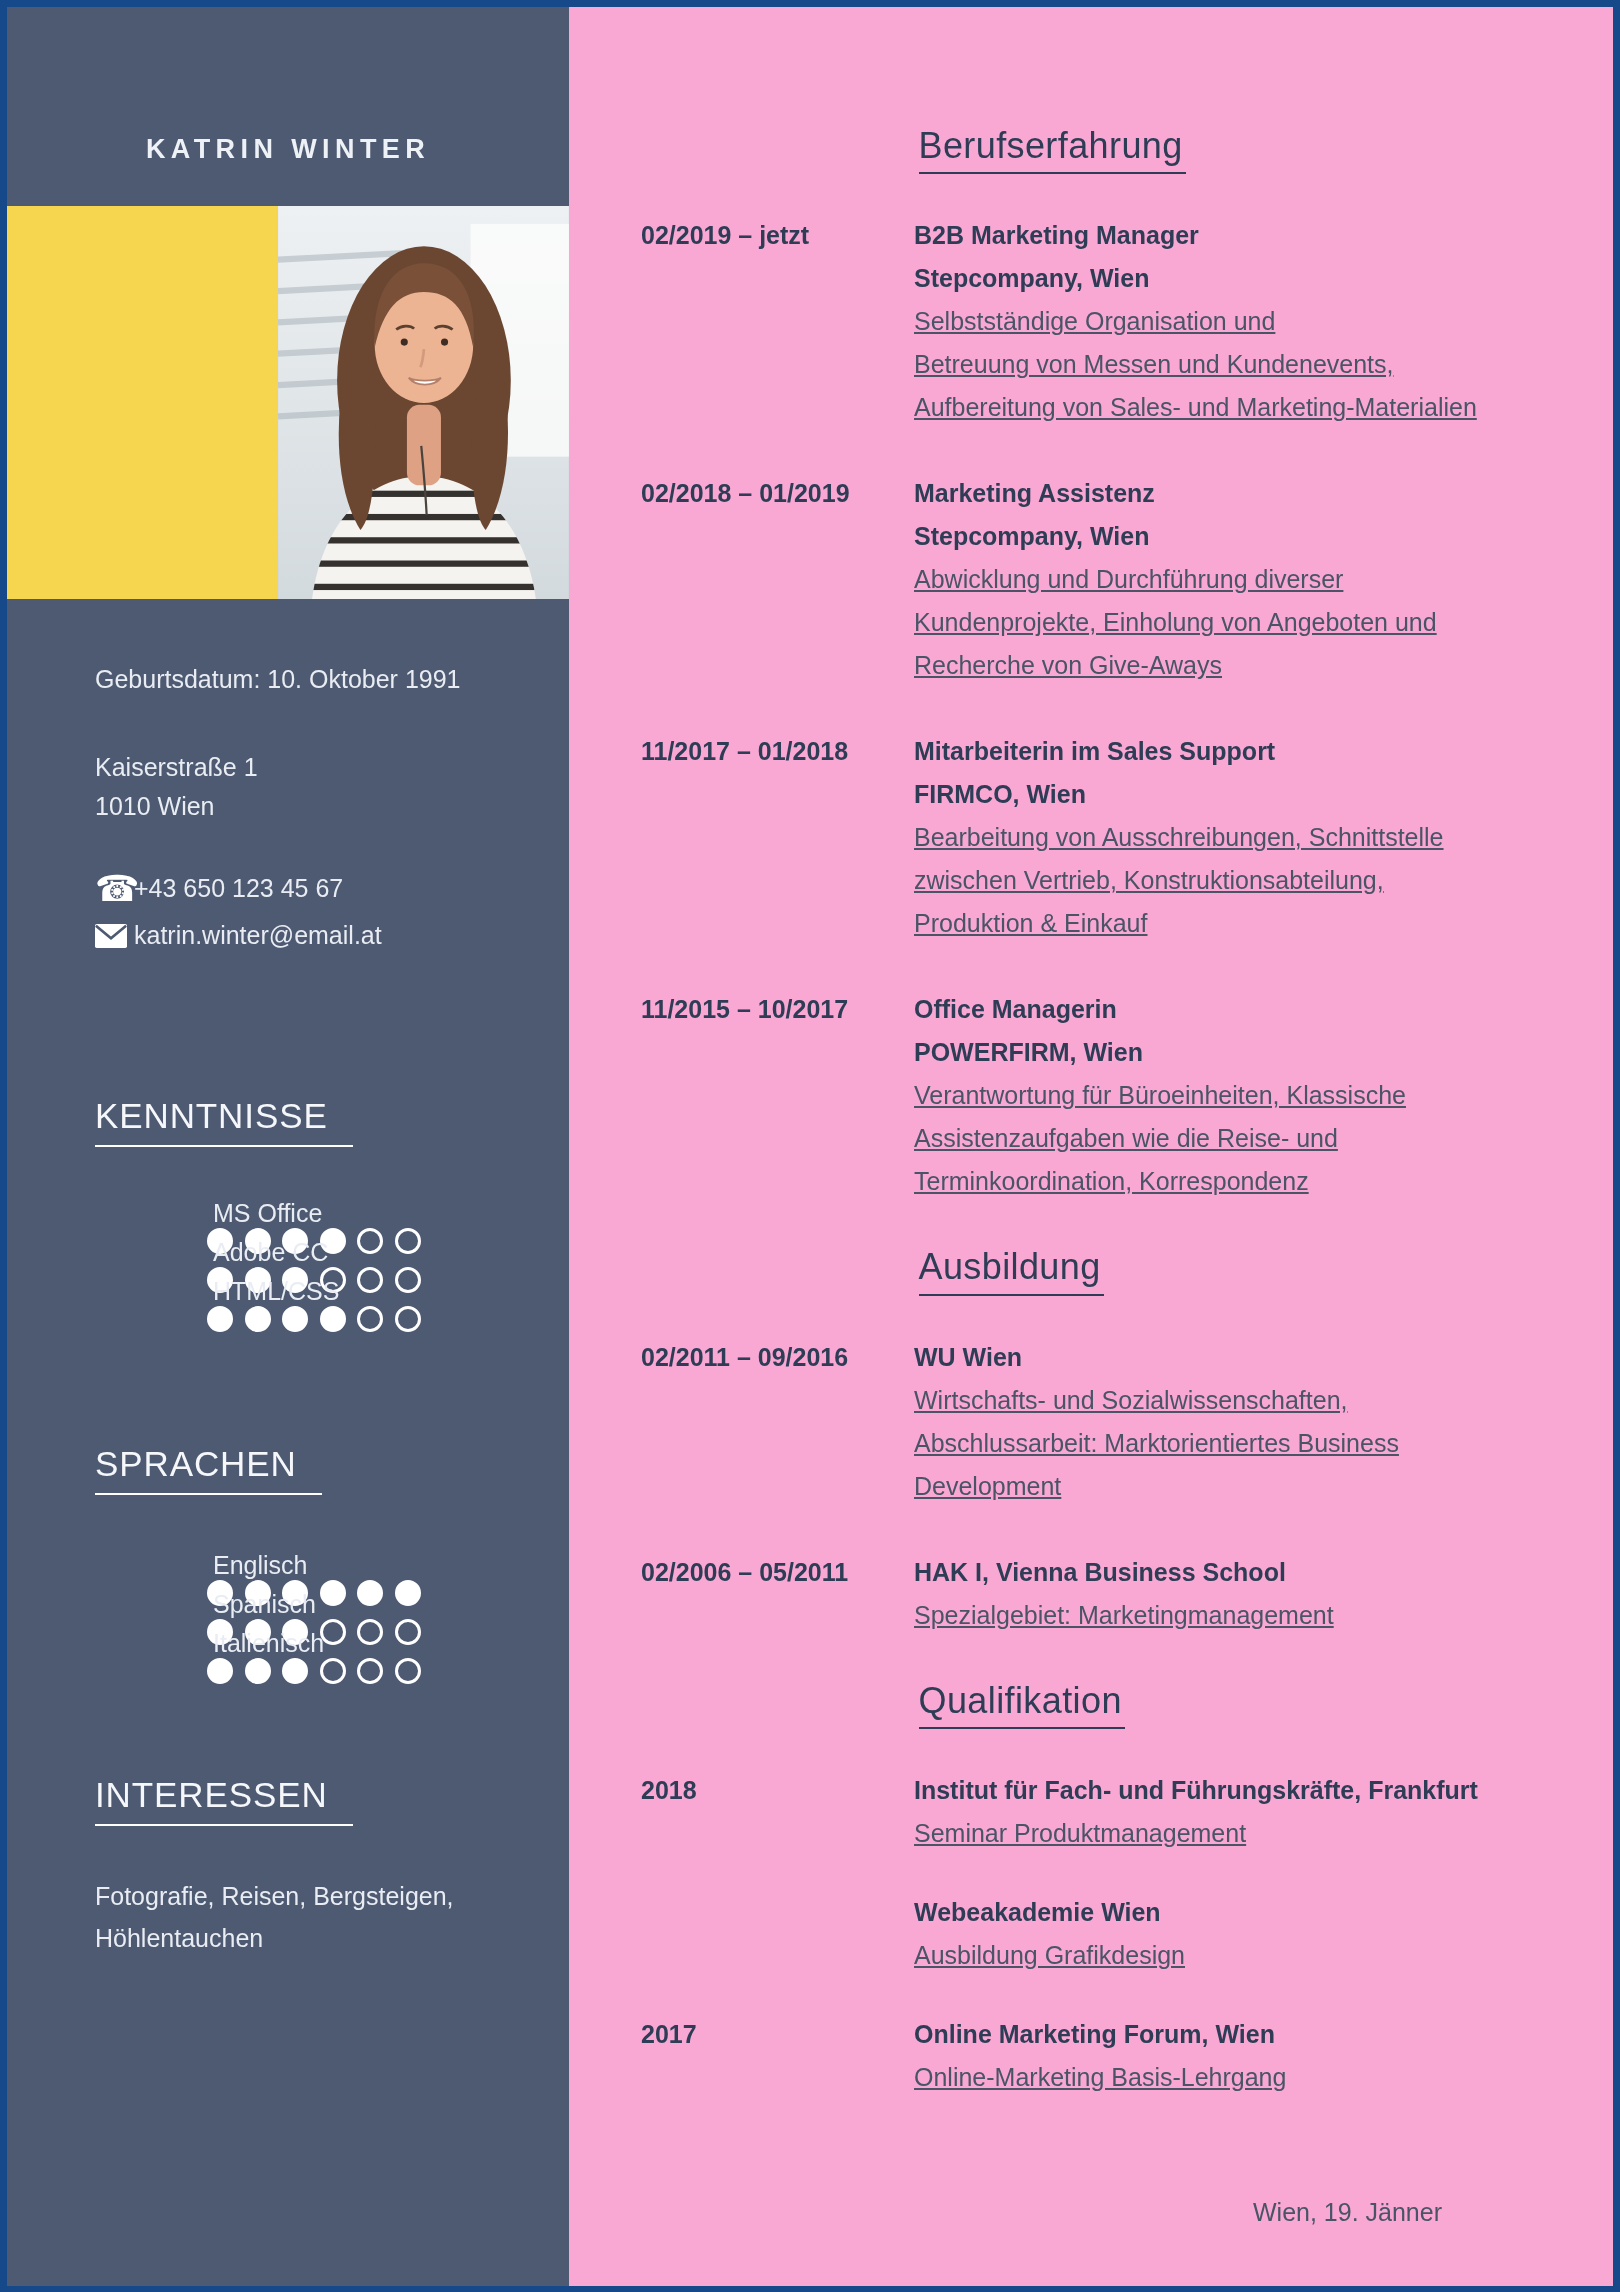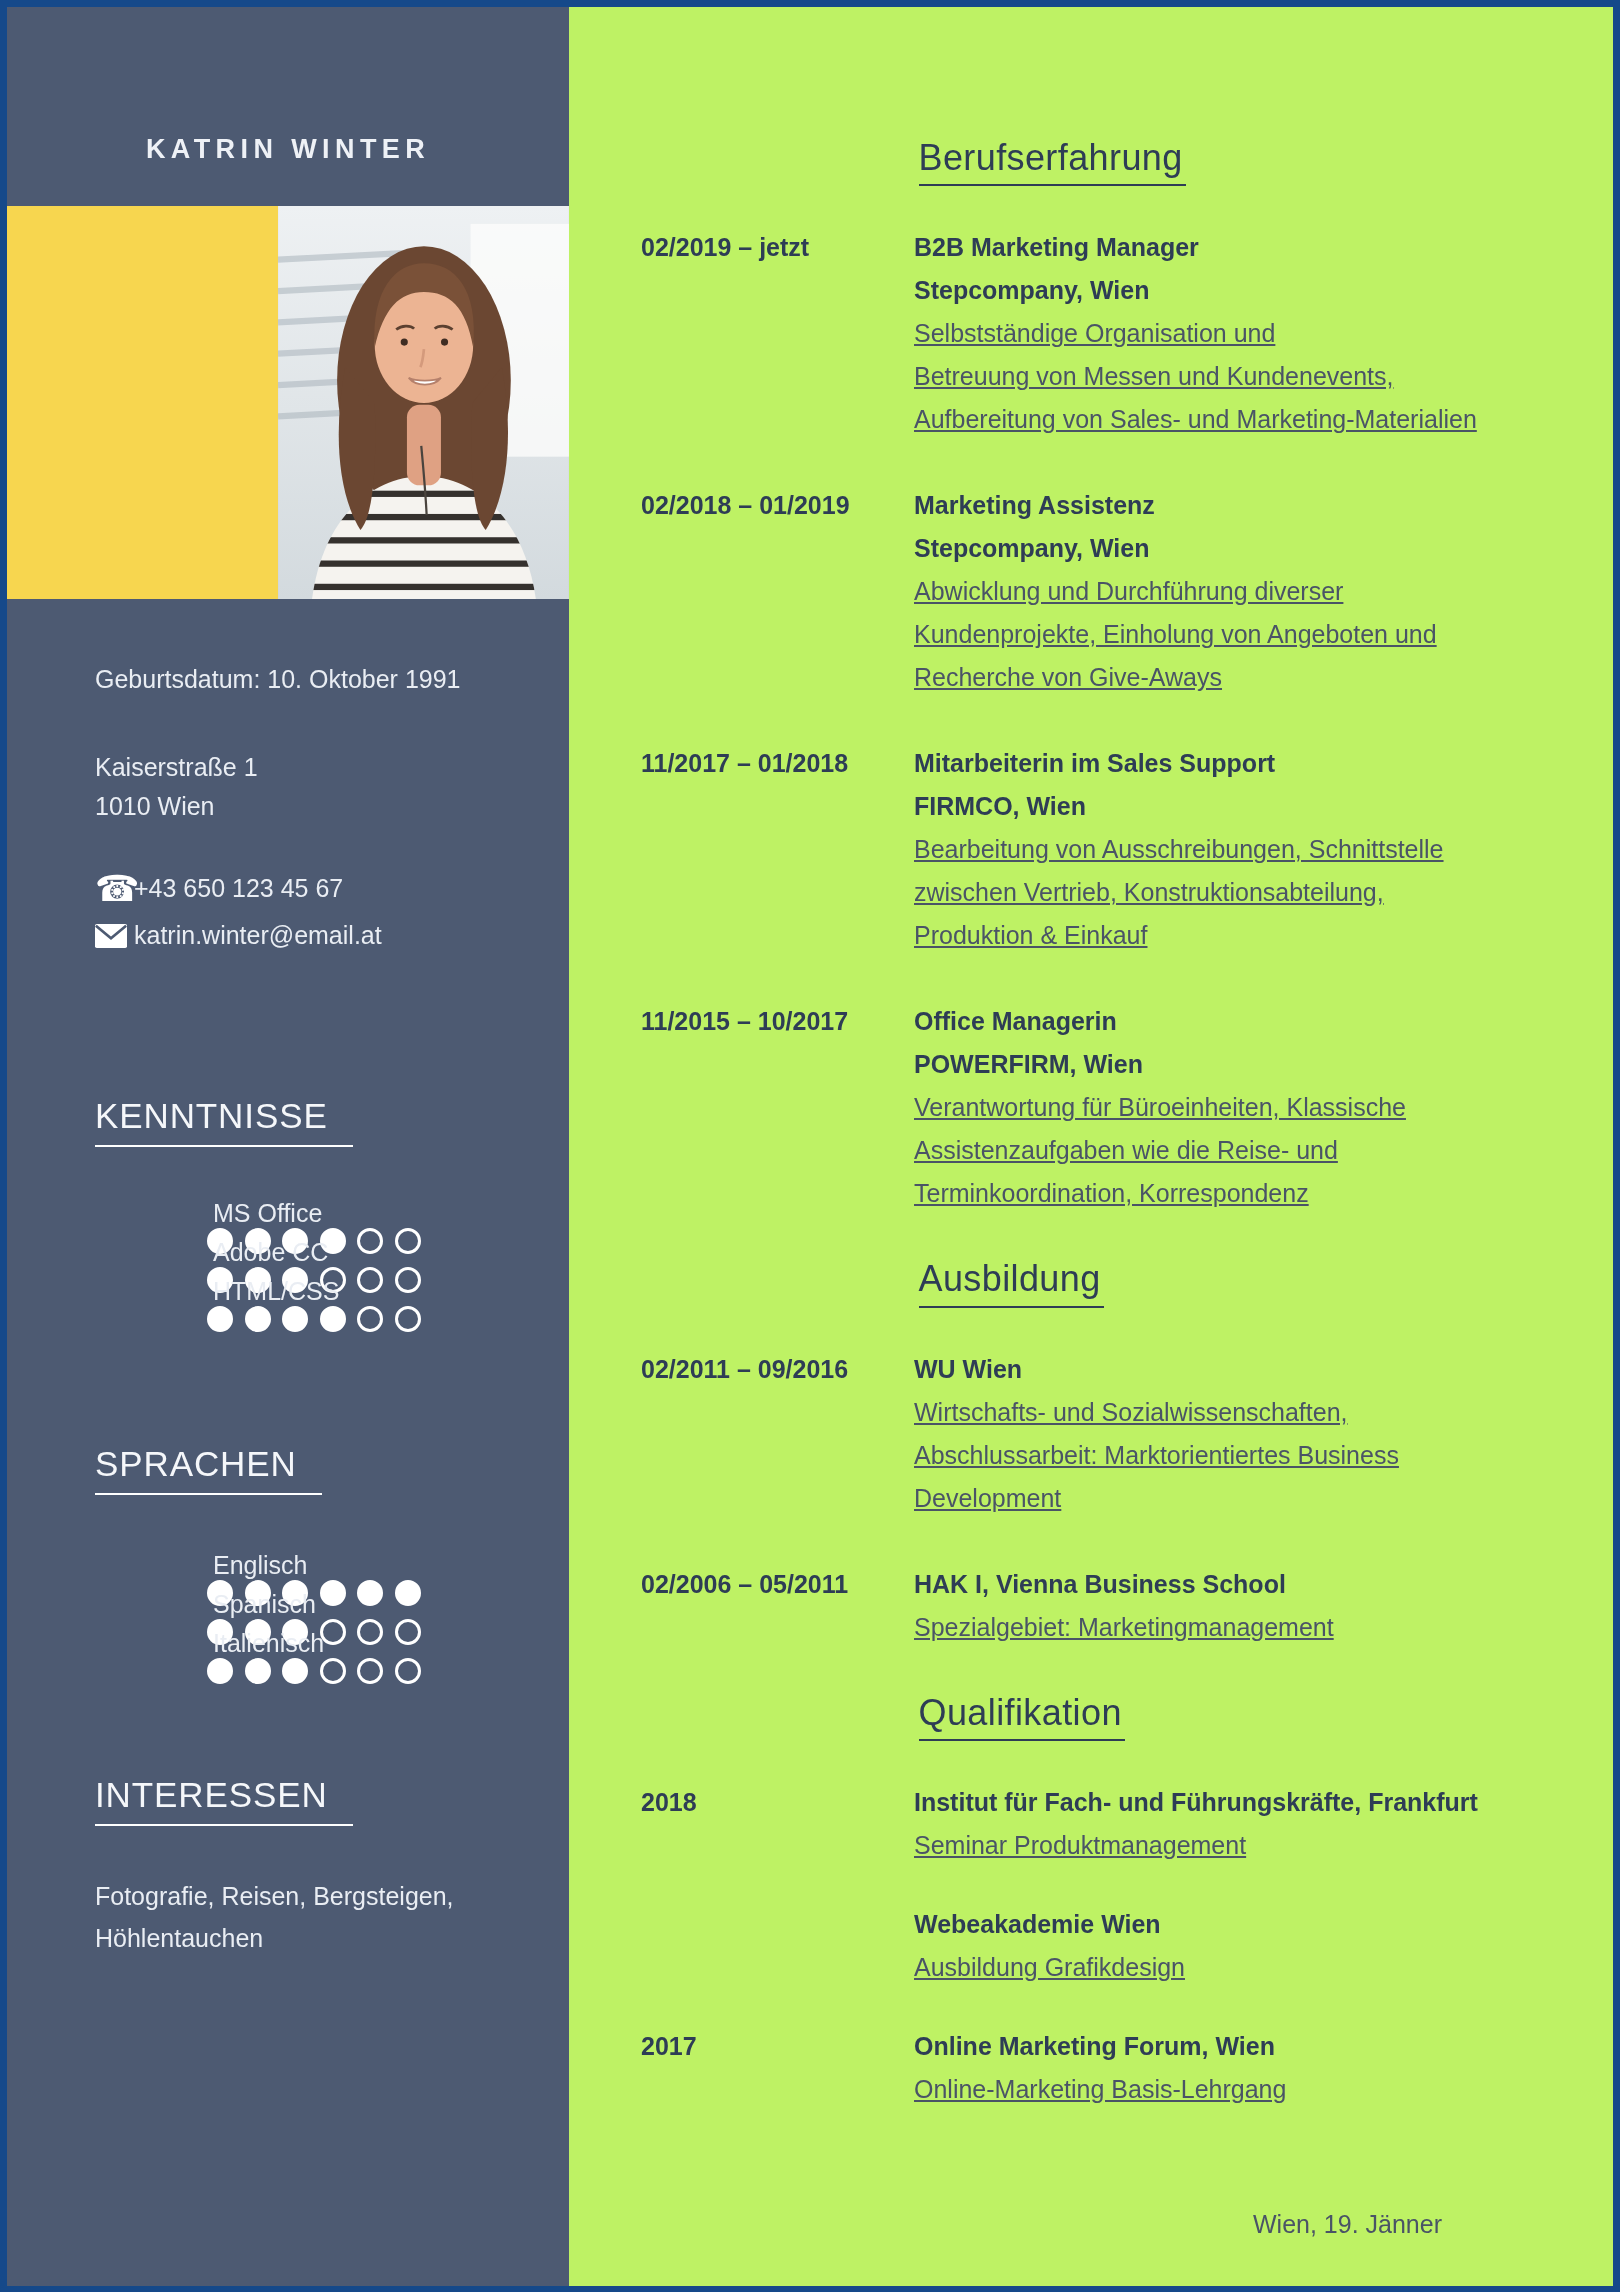--- a/index.html
+++ b/index.html
@@ -1,20 +1,20 @@
 <!DOCTYPE html>
 <html style="font-size:14.3px"><head>
 <meta charset="utf-8">
 <style>
   html,body{margin:0;padding:0;background:#e8e8e8;}
   *{box-sizing:border-box;}
   .page{
     position:relative;
     width:1620px;height:2293px;
-    background:#bef264;
+    background:#f9a8d4;
     border:7.2px solid #15498a;
     font-family:"Liberation Sans", sans-serif;
     overflow:hidden;
   }
   
   .sidebar{
     position:absolute;left:0;top:0;bottom:0;width:562px;
     background:#4d5a72;color:#e9edf3;
   }
   .name-band{
@@ -54,21 +54,21 @@
   }
   .section-hdr-row{display:grid;grid-template-columns:273px 1fr;}
   .section-hdr{
     font-size:36px;color:#2e3d55;letter-spacing:0.4px;
     display:inline-block;border-bottom:2.7px solid #2e3d55;
     padding:0 3.6px 5.4px 0;
     justify-self:start;margin-left:4.5px;
   }
   .section{margin:0;}
   .section + .section{margin-top:5.4px;}
-  .hdr-wrap{margin-bottom:40px;margin-top:17px;}
+  .hdr-wrap{margin-bottom:40px;margin-top:5px;}
   .entry{display:grid;grid-template-columns:273px 1fr;margin-bottom:43px;}
   .entry .date{font-size:25px;line-height:43px;font-weight:700;color:#2e3d55;}
   .entry .body{font-size:25px;line-height:43px;}
   .entry .bold{font-weight:700;color:#2e3d55;}
   .entry .line{color:#4a5466;text-decoration:underline;}
   .section-qualification .entry{margin-bottom:36px;}
   .footer{
     text-align:right;margin-top:99px;margin-right:106px;
     font-size:25px;color:#4a5466;
   }

